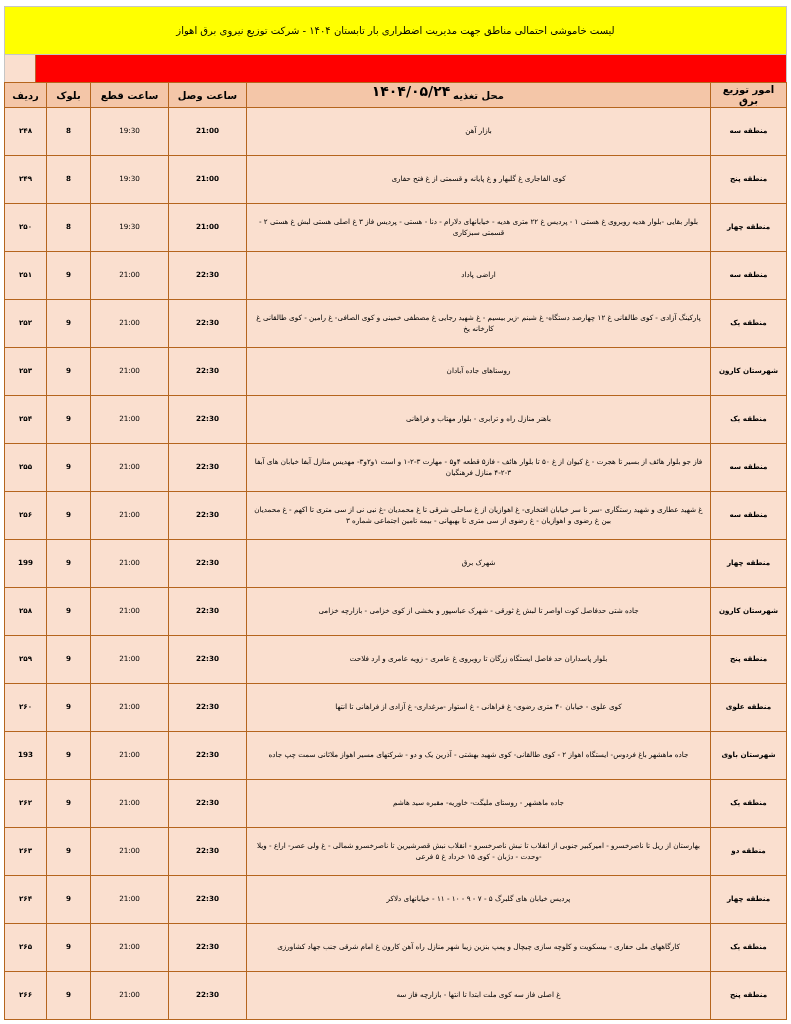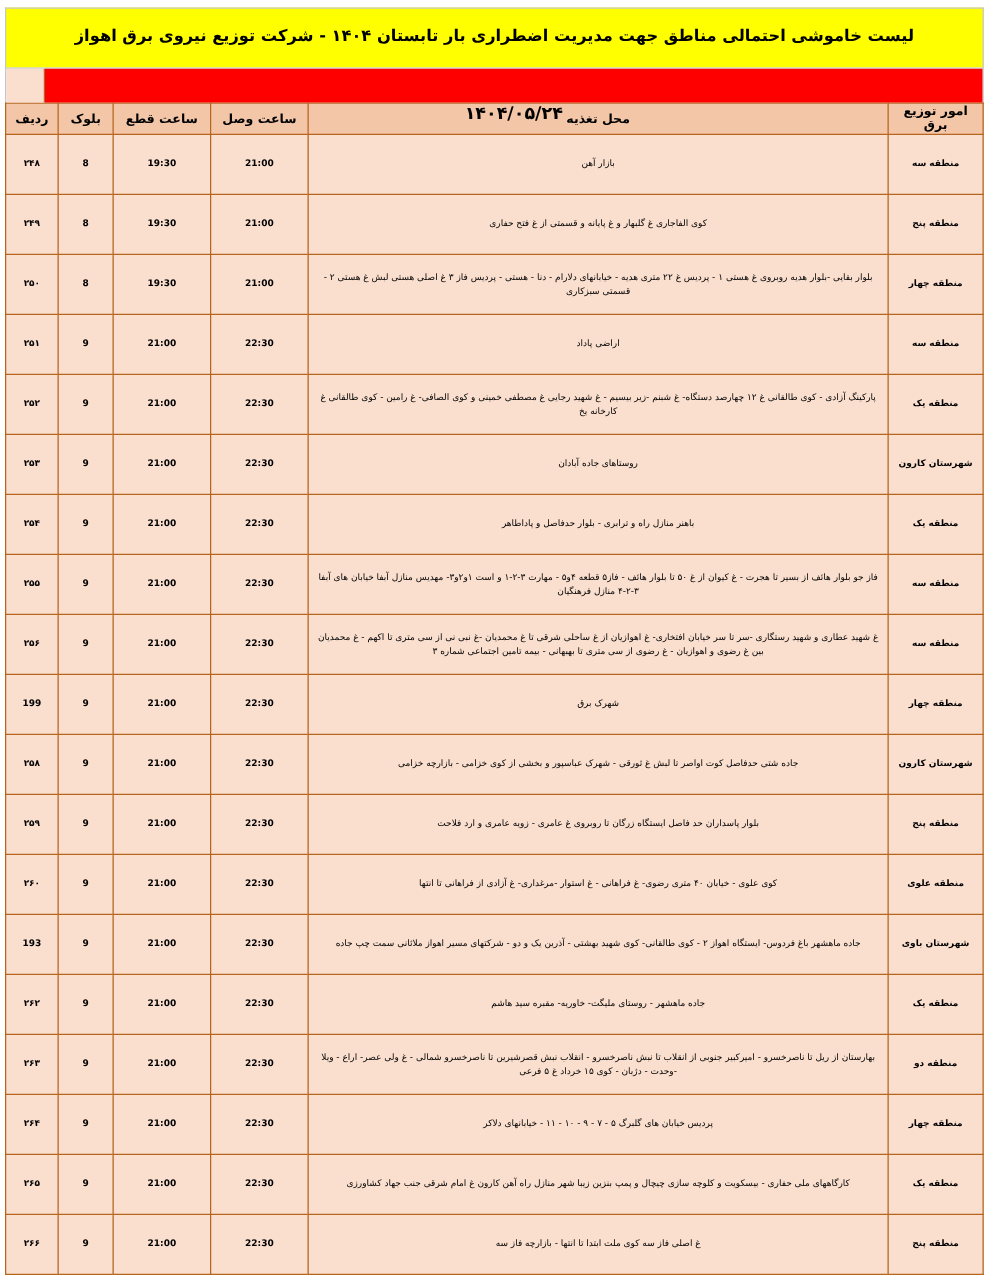--- a/index.html
+++ b/index.html
@@ -25,22 +25,22 @@
     background: #ffff00;
     border: 1px solid #c6c6c6;
     border-bottom: none;
     height: 48px;
     display: flex;
     align-items: center;
     justify-content: center;
     box-sizing: border-box;
   }
   .title-banner .title-text {
-    font-size: 13px;
-    font-weight: bold;
+    font-size: 10px;
+    font-weight: normal;
     color: #000000;
     text-align: center;
     line-height: 1.3;
     padding: 0 8px;
   }
 
   
   .date-bar {
     display: flex;
     height: 28px;
@@ -91,21 +91,21 @@
     padding: 1px 2px;
   }
   table.schedule tbody td {
     background: #fadfcf;
     font-size: 7.2px;
     padding: 3px 4px;
     line-height: 1.5;
   }
   td.col-radif   { width: 42px;  font-size: 8px;  font-weight: bold; }
   td.col-blok    { width: 44px;  font-size: 11px; font-weight: bold; }
-  td.col-ghat    { width: 78px;  font-size: 11.5px; font-weight: bold; margin-top: 28px; }
+  td.col-ghat    { width: 78px;  font-size: 11.5px; font-weight: normal; margin-top: 28px; }
   td.col-vasl    { width: 78px;  font-size: 11.5px; font-weight: bold; }
   td.col-mahal   { width: auto;  font-size: 7.2px; }
   td.col-omur    { width: 100px; font-size: 8.5px; font-weight: bold; }
 
   th.col-radif   { width: 42px; }
   th.col-blok    { width: 44px; }
   th.col-ghat    { width: 78px; }
   th.col-vasl    { width: 78px; }
   th.col-omur    { width: 76px; }
 
@@ -182,21 +182,21 @@
         <tr>
           <td class="col-omur">شهرستان کارون</td>
           <td class="col-mahal">روستاهای جاده آبادان</td>
           <td class="col-vasl">22:30</td>
           <td class="col-ghat">21:00</td>
           <td class="col-blok">9</td>
           <td class="col-radif">۲۵۳</td>
         </tr>
         <tr>
           <td class="col-omur">منطقه یک</td>
-          <td class="col-mahal">باهنر منازل راه و ترابری - بلوار حدفاصل و پاداطاهر</td>
+          <td class="col-mahal">باهنر منازل راه و ترابری - بلوار مهتاب و فراهانی</td>
           <td class="col-vasl">22:30</td>
           <td class="col-ghat">21:00</td>
           <td class="col-blok">9</td>
           <td class="col-radif">۲۵۴</td>
         </tr>
         <tr>
           <td class="col-omur">منطقه سه</td>
           <td class="col-mahal">فاز جو بلوار هائف از بسیر تا هجرت - غ کیوان از غ ۵۰ تا بلوار هائف - فاز۵ قطعه ۴و۵ - مهارت ۳-۲-۱ و است ۱و۲و۳- مهدیس منازل آبفا خیابان های آبفا ۳-۲-۴ منازل فرهنگیان</td>
           <td class="col-vasl">22:30</td>
           <td class="col-ghat">21:00</td>

